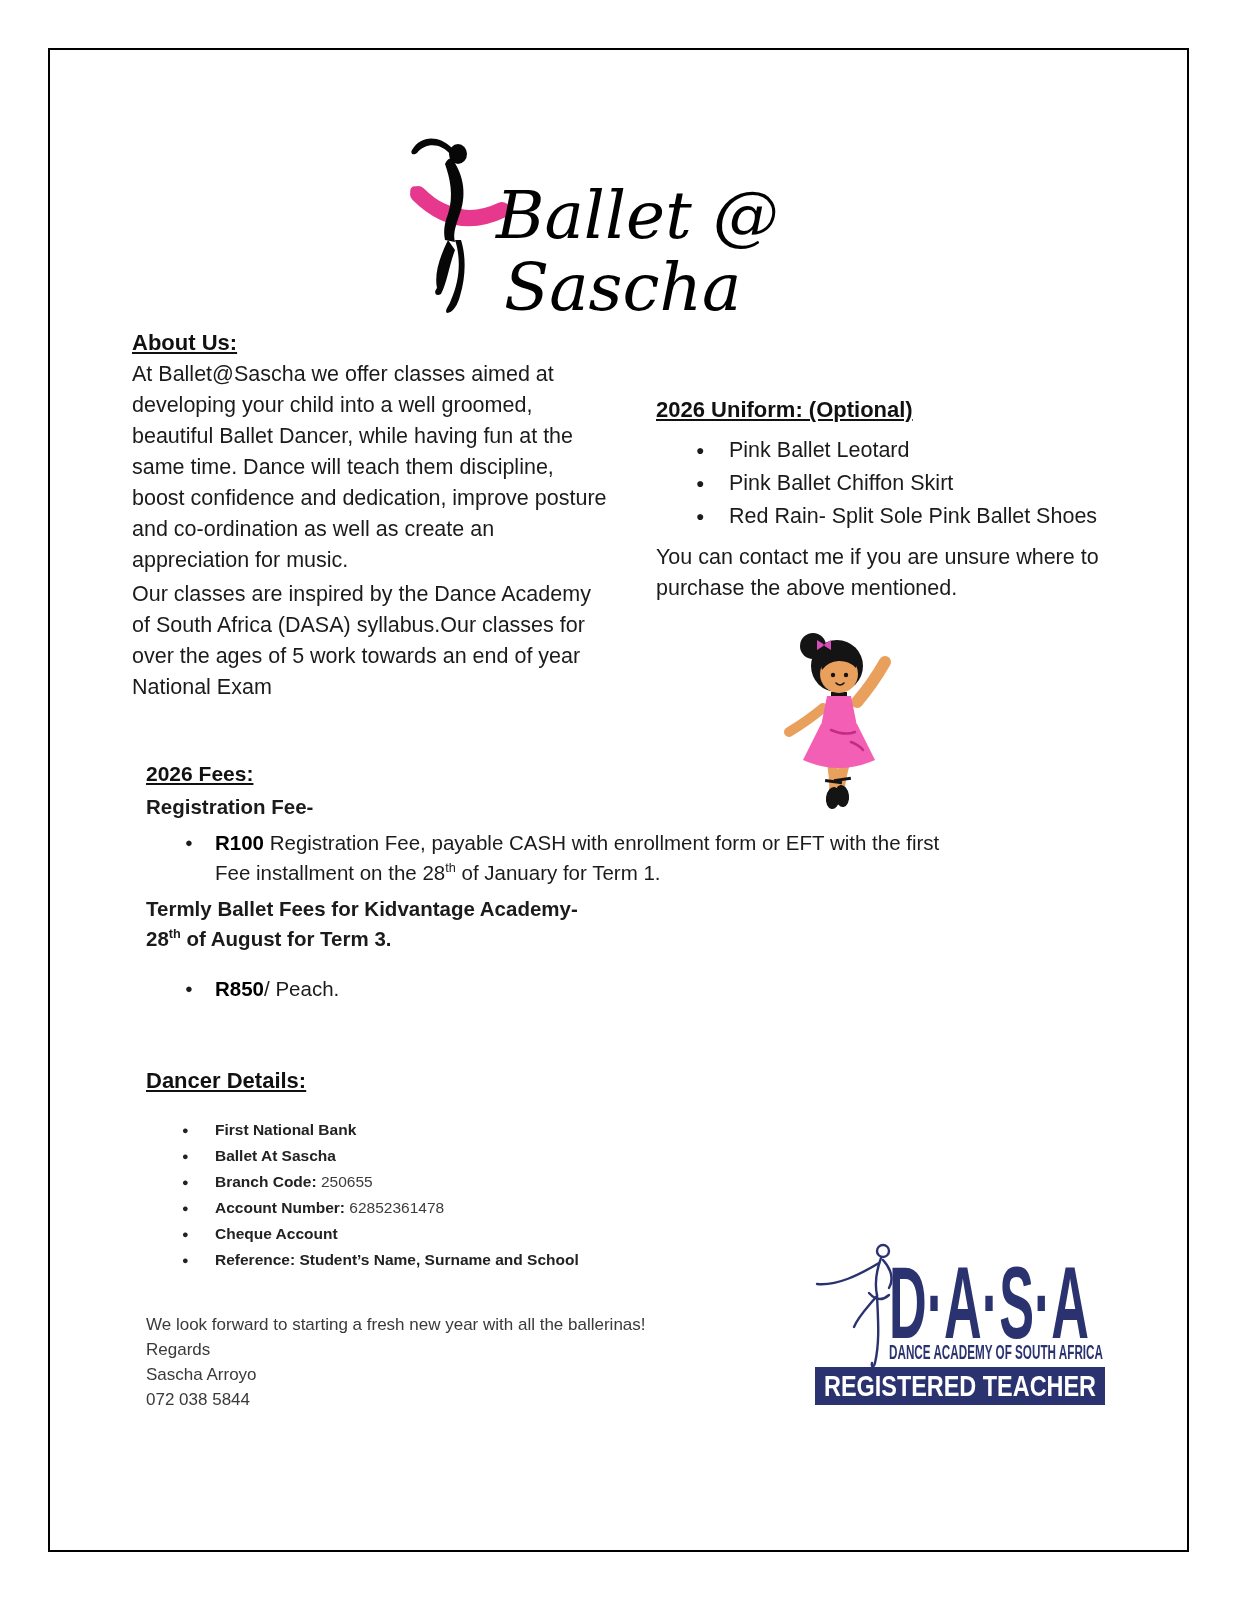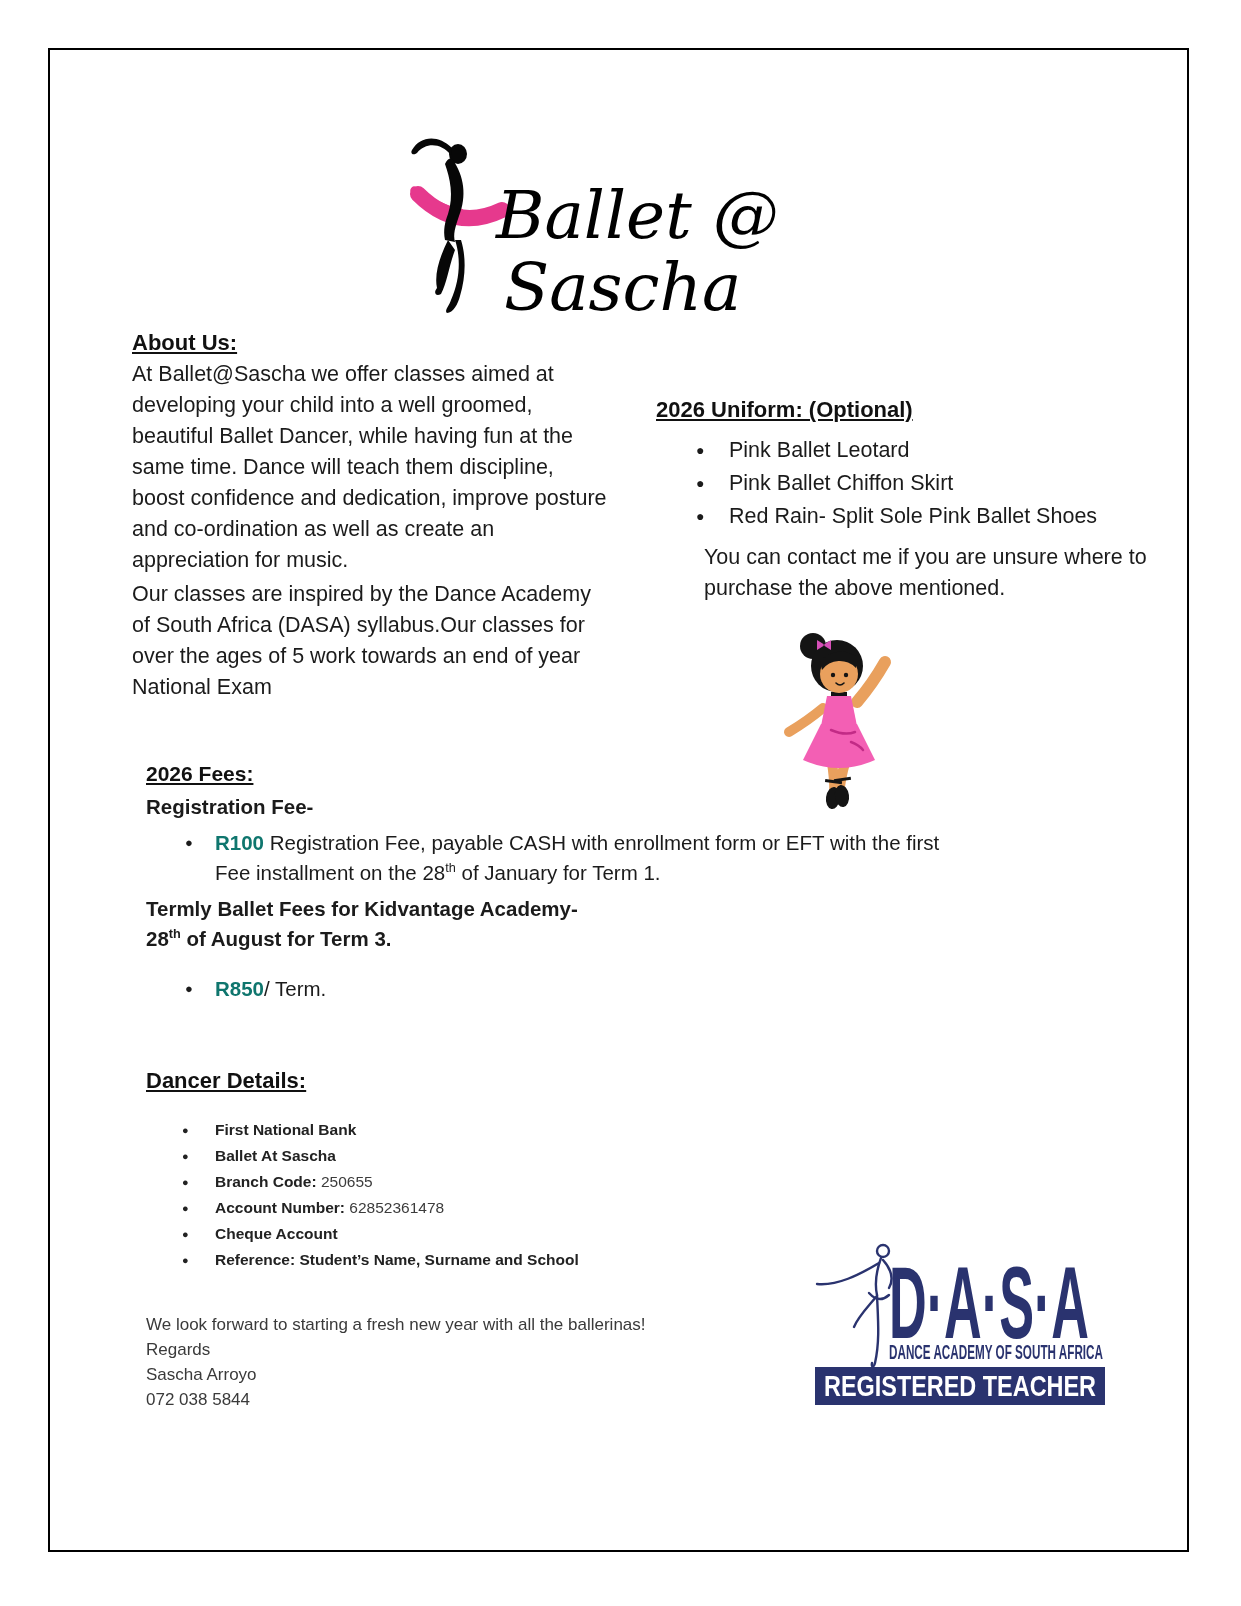--- a/index.html
+++ b/index.html
@@ -27,33 +27,33 @@
   
   .uniform{ left:656px; top:397px; width:460px; }
   .uniform ul{ list-style:none; margin-top:11px; }
   .uniform li{
     font-size:21.5px; line-height:33px; padding-left:73px; position:relative;
     white-space:nowrap;
   }
   .uniform li::before{
     content:"●"; position:absolute; left:40px; top:0; font-size:14px; line-height:33px;
   }
-  .uniform .note{ font-size:21.5px; line-height:31px; margin-top:9px; width:452px;margin-left:48px; }
+  .uniform .note{ font-size:21.5px; line-height:31px; margin-top:9px; width:452px; }
 
   
   .fees{ left:146px; top:762px; width:1010px; font-size:20.5px; }
   .fees .bold{ font-weight:bold; }
   .fees .line{ line-height:30px; white-space:nowrap; }
   .fees .label{ font-weight:bold; line-height:30px; margin-top:6px; }
   .fees .bullet{ position:relative; padding-left:69px; margin-top:6px; }
   .fees .bullet::before{
     content:"●"; position:absolute; left:39px; top:0; font-size:13px; line-height:30px;
   }
   .fees .indent{ padding-left:69px; }
-  .fees .pink{ color:#0f766e; font-weight:bold; }
+  .fees .pink{ color:#000000; font-weight:bold; }
   sup{ font-size:0.62em; vertical-align:super; line-height:0; }
   .gap14{ height:14px; }
 
   
   .banking{ left:146px; top:1068px; width:700px; }
   .banking ul{ list-style:none; margin-top:27px; }
   .banking li{
     position:relative; padding-left:69px; font-size:15.5px; line-height:17px;
     margin-bottom:9px; color:#222;
   }
@@ -157,21 +157,21 @@
   </div>
   <div class="indent line">
     <span>Fee installment on the 28</span><sup>th</sup><span> of January for Term 1.</span>
   </div>
   <div class="label">Termly Ballet Fees for Kidvantage Academy-</div>
   <div class="line">
     <span class="bold">28</span><sup class="bold">th</sup><span class="bold"> of August for Term 3.</span>
   </div>
   <div class="gap14"></div>
   <div class="bullet line">
-    <span class="pink">R850</span><span>/ Term.</span>
+    <span class="pink">R850</span><span>/ Peach.</span>
   </div>
 </div>
 
 <div class="abs banking">
   <div class="sec-heading">Dancer Details:</div>
   <ul>
     <li><span class="blabel">First National Bank</span><span class="bvalue"></span></li>
     <li><span class="blabel">Ballet At Sascha</span><span class="bvalue"></span></li>
     <li><span class="blabel">Branch Code:</span><span class="bvalue"> 250655</span></li>
     <li><span class="blabel">Account Number:</span><span class="bvalue"> 62852361478</span></li>

